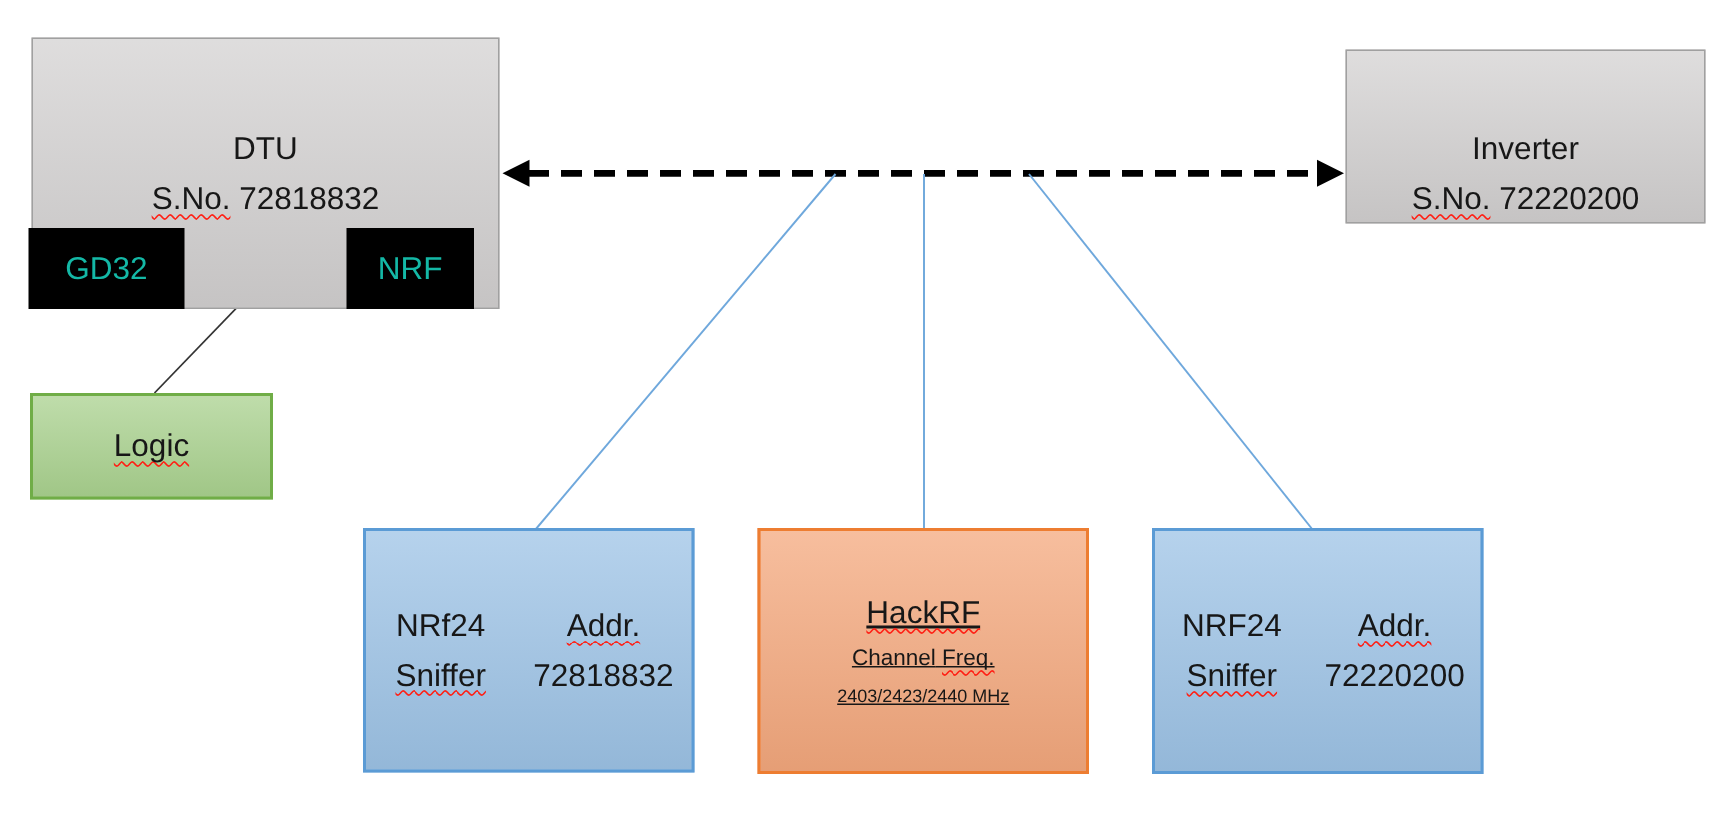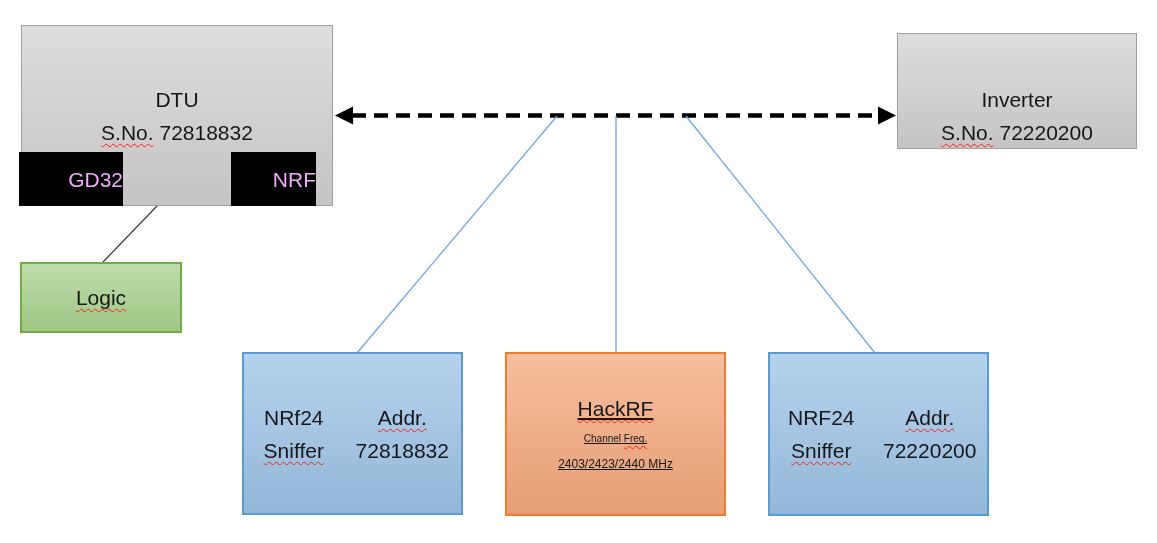--- a/index.html
+++ b/index.html
@@ -3,32 +3,32 @@
 <meta charset="utf-8">
 <style>
   html,body{margin:0;padding:0;background:#fff;}
   .canvas{position:relative;width:1157px;height:543px;background:#ffffff;overflow:hidden;
           font-family:"Liberation Sans",sans-serif;color:#171717;}
   svg.links{position:absolute;left:0;top:0;z-index:1;}
   .box{position:absolute;box-sizing:border-box;z-index:2;}
   .gray{background-color:var(--gray_fill);
         background-image:linear-gradient(180deg,rgba(255,255,255,.28),rgba(0,0,0,.06));
         border:1.5px solid var(--gray_border);}
-  .blackbox{background:var(--black_fill);color:#f0abfc;display:flex;align-items:center;justify-content:flex-end;}
+  .blackbox{background:var(--black_fill);color:#14b8a6;display:flex;align-items:center;justify-content:center;}
   .green{background-color:var(--green_fill);
          background-image:linear-gradient(180deg,rgba(255,255,255,.25),rgba(0,0,0,.05));
          border:2px solid var(--green_border);display:flex;align-items:center;justify-content:center;}
   .bluebox{background-color:var(--blue_fill);
          background-image:linear-gradient(180deg,rgba(255,255,255,.25),rgba(0,0,0,.06));
          border:2px solid var(--blue_border);display:flex;flex-direction:row;align-items:center;justify-content:center;}
   .orangebox{background-color:var(--orange_fill);
          background-image:linear-gradient(180deg,rgba(255,255,255,.25),rgba(0,0,0,.06));
          border:2px solid var(--orange_border);display:flex;flex-direction:column;align-items:center;justify-content:center;}
   .label{font-size:21px;line-height:33px;text-align:center;}
-  .small1{font-size:10px;line-height:27px;text-align:center;}
+  .small1{font-size:15px;line-height:27px;text-align:center;}
   .small2{font-size:12px;line-height:24px;text-align:center;}
   .txtblock{position:absolute;left:0;right:0;text-align:center;}
   .sq{text-decoration-line:underline;text-decoration-style:wavy;
       text-decoration-color:var(--squiggle_red);text-decoration-thickness:1px;
       text-underline-offset:3px;text-decoration-skip-ink:none;}
   .dash{stroke:#000;stroke-width:4.5;stroke-dasharray:14 8;fill:none;}
   .solid2{stroke:#000;stroke-width:2.2;fill:none;}
   .thin{stroke:#333;stroke-width:1.2;fill:none;}
   .bluelink{stroke:var(--connector_blue);stroke-width:1.3;fill:none;}
   .ah{fill:#000;stroke:none;}

